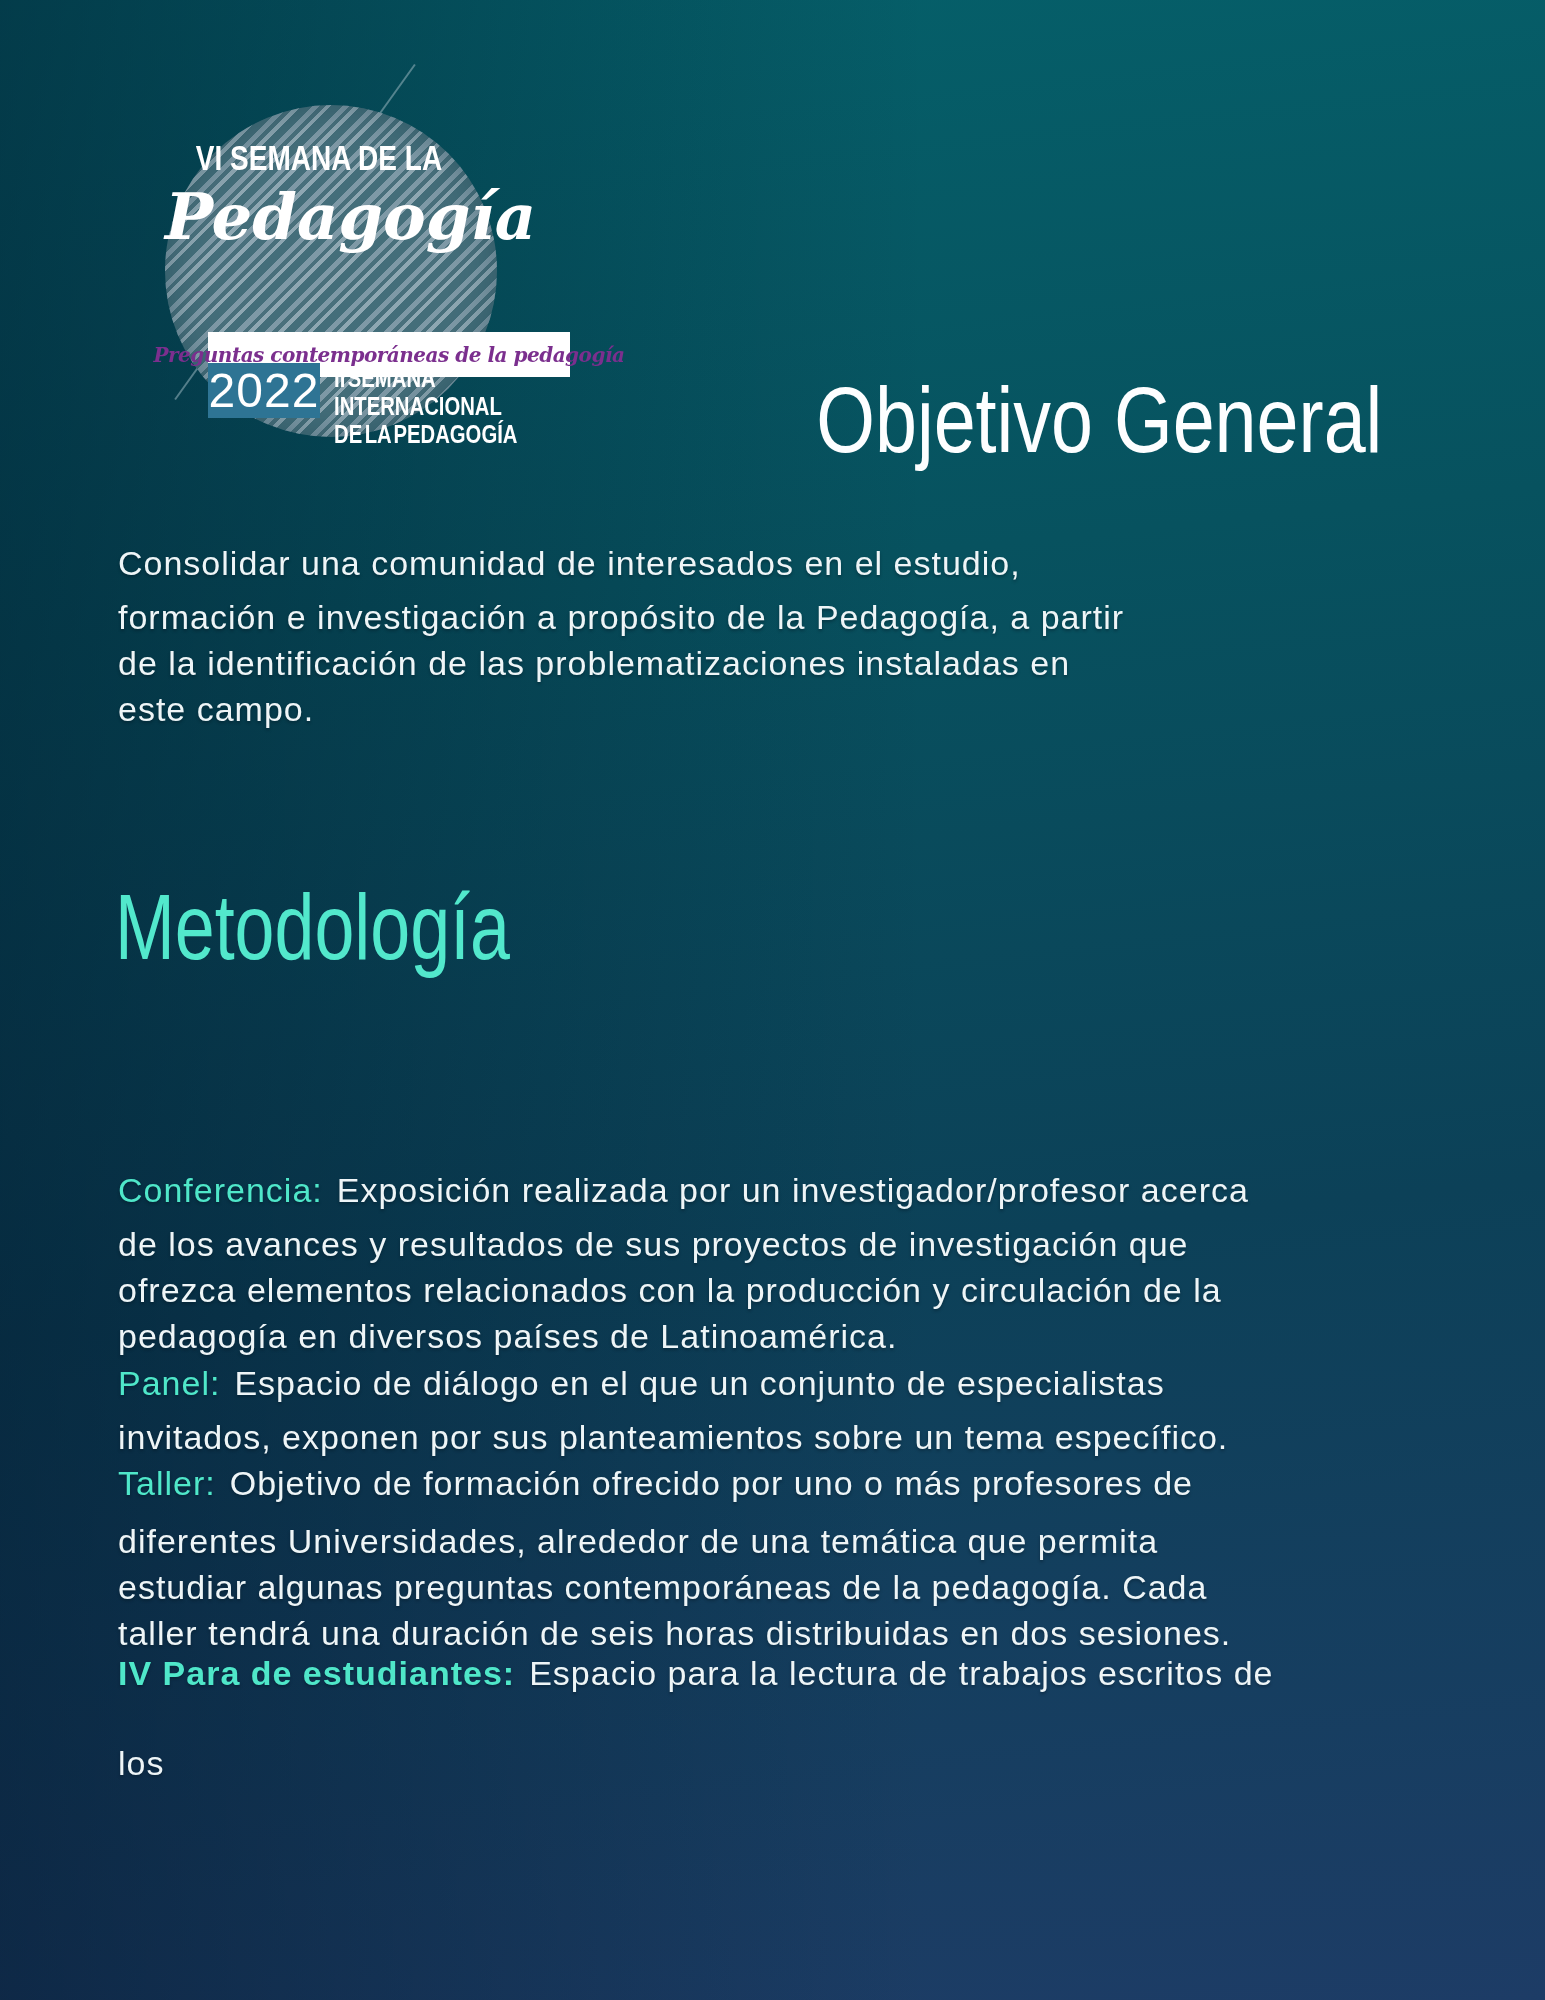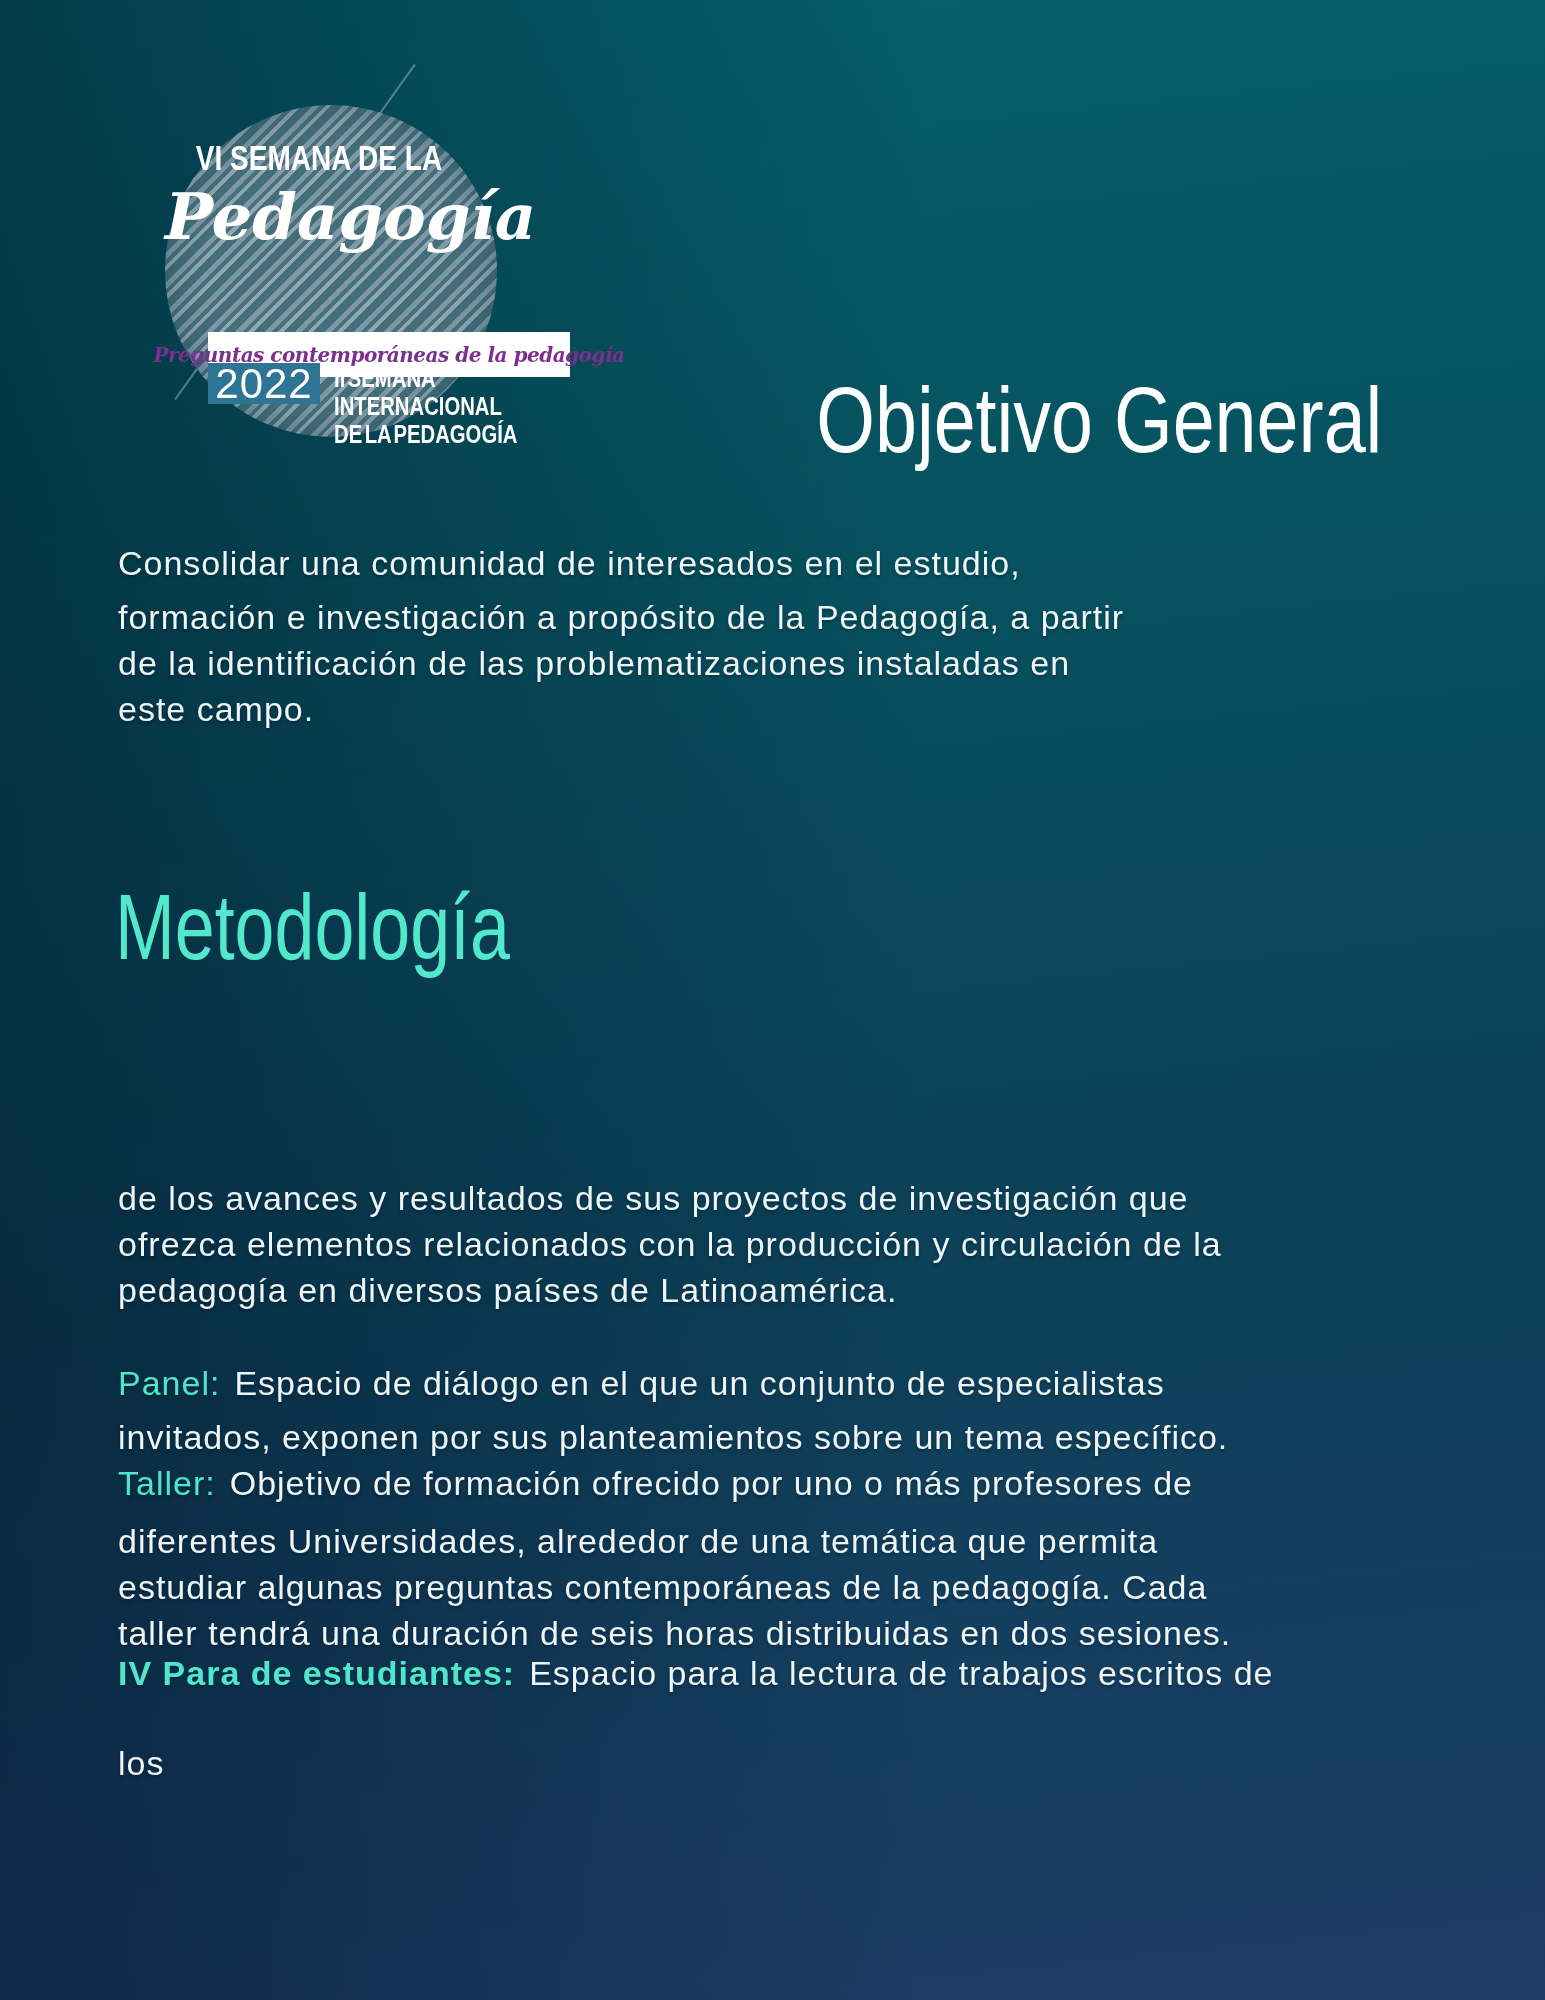--- a/index.html
+++ b/index.html
@@ -61,22 +61,22 @@
   }
   .logo-banner{
     position:absolute;left:50px;top:236px;width:362px;height:45px;z-index:3;
     background:#ffffff;display:flex;align-items:center;justify-content:center;
   }
   .logo-banner span{
     color:#7b2f8e;font-family:"DejaVu Serif","Liberation Serif",serif;
     font-style:italic;font-weight:bold;font-size:20px;letter-spacing:-.5px;white-space:nowrap;
   }
   .logo-year{
-    position:absolute;left:50px;top:267px;width:112px;height:41px;z-index:3;
-    background:#2e7494;color:#fff;font-size:42px;letter-spacing:1px;
+    position:absolute;left:50px;top:267px;width:112px;height:55px;z-index:3;
+    background:#2e7494;color:#fff;font-size:48px;letter-spacing:1px;
     display:flex;align-items:center;justify-content:center;
   }
   .logo-sub{
     position:absolute;left:176px;top:268px;z-index:3;color:#fff;font-weight:bold;
     font-size:26px;line-height:28px;white-space:pre-line;word-spacing:-4px;
   }
 </style>
 </head>
 <body>
 
@@ -103,20 +103,21 @@
   <div class="block pos-objbody">
     <p class="para">formación e investigación a propósito de la Pedagogía, a partir
 de la identificación de las problematizaciones instaladas en
 este campo.</p>
   </div>
 
   <h2 class="title-met"><span class="cond-l">Metodología</span></h2>
 
 
   <div class="block pos-conf">
+    <p class="para"><span class="accent">Conferencia:</span><span>Exposición realizada por un investigador/profesor acerca</span></p>
     <p class="para body-gap">de los avances y resultados de sus proyectos de investigación que
 ofrezca elementos relacionados con la producción y circulación de la
 pedagogía en diversos países de Latinoamérica.</p>
   </div>
 
   <div class="block pos-panel">
     <p class="para"><span class="accent">Panel:</span><span>Espacio de diálogo en el que un conjunto de especialistas</span></p>
     <p class="para body-gap">invitados, exponen por sus planteamientos sobre un tema específico.</p>
   </div>
 

